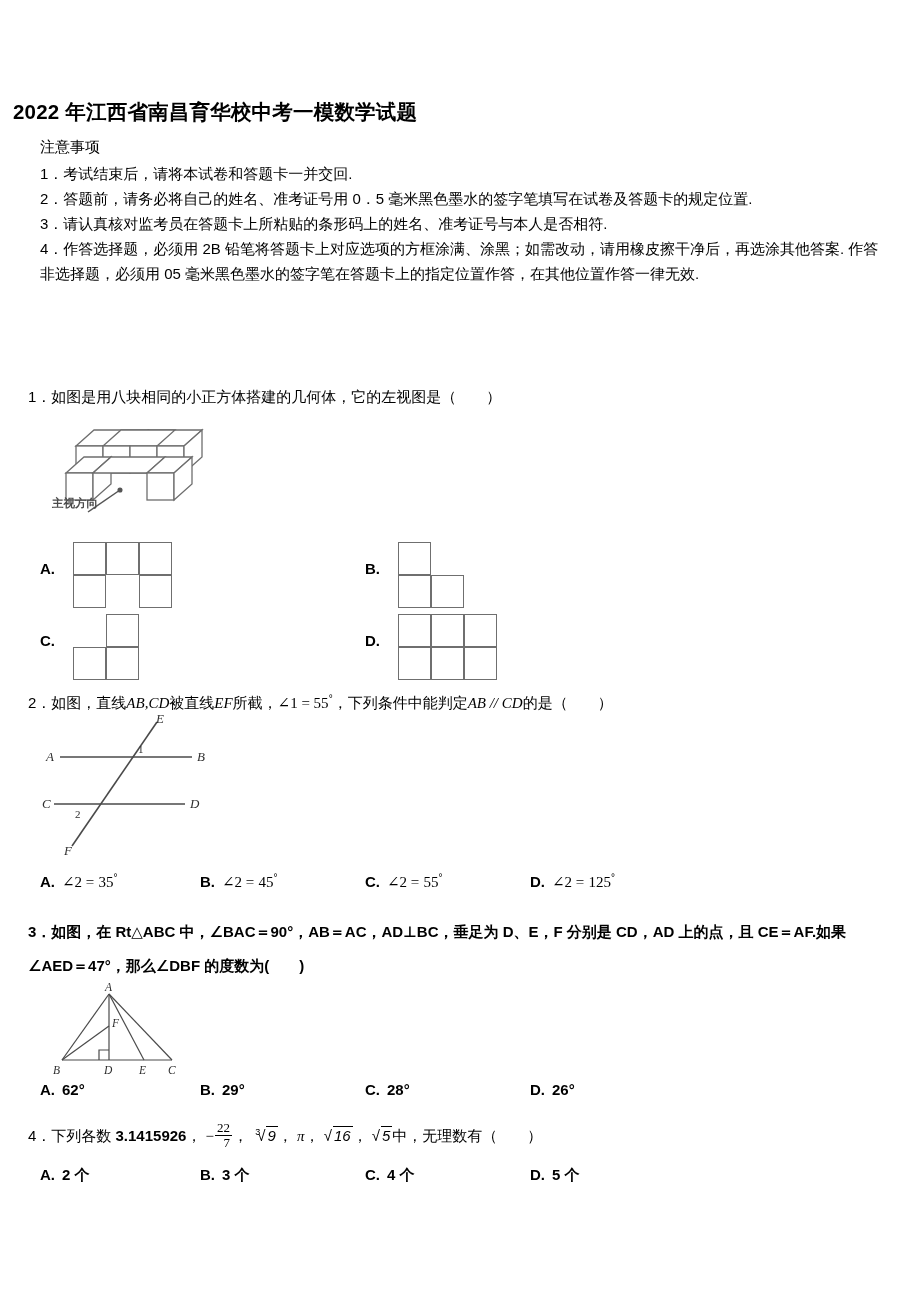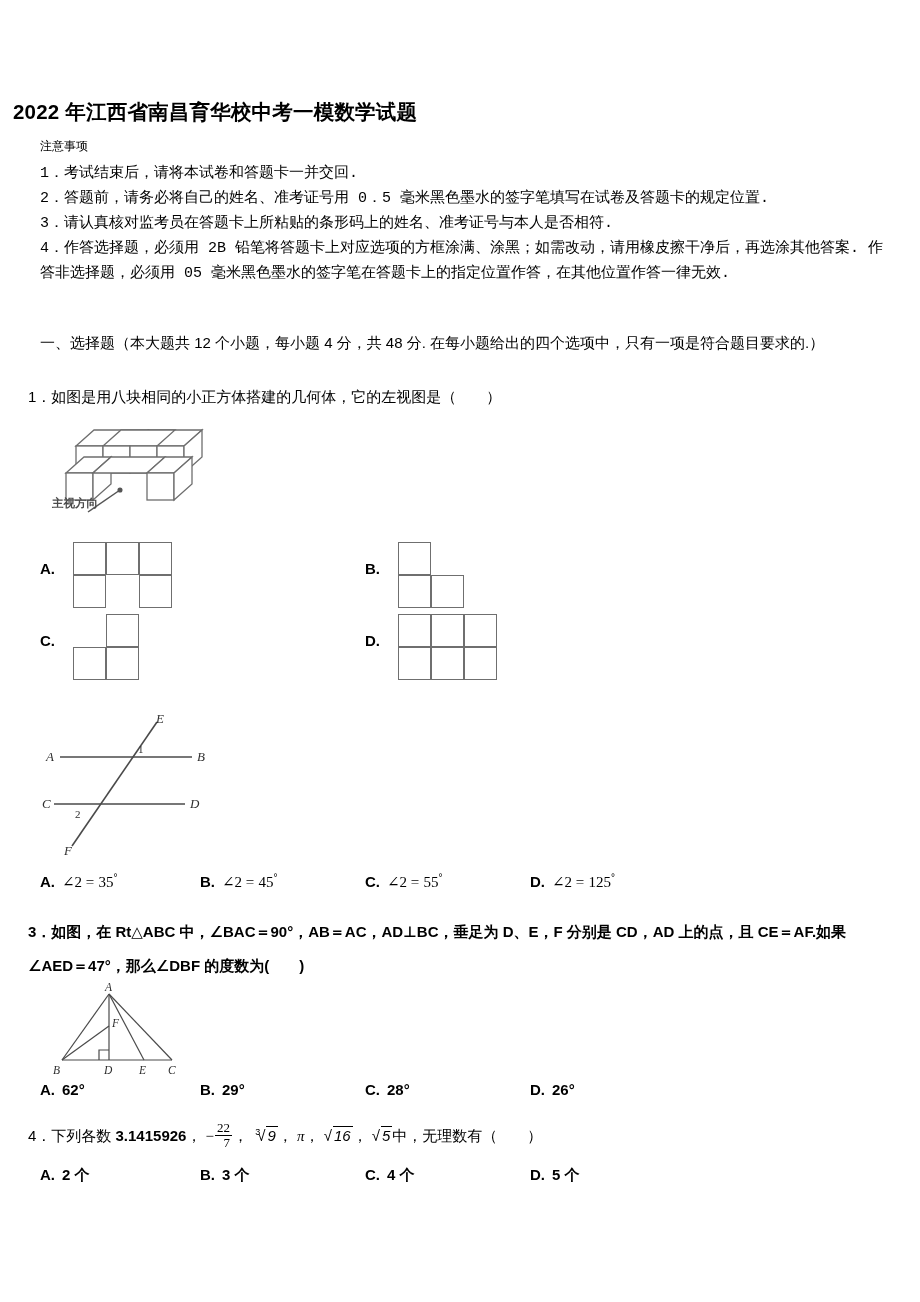--- a/index.html
+++ b/index.html
@@ -32,31 +32,31 @@
     font-weight: bold;
     font-family: "Liberation Sans", "DejaVu Sans", sans-serif;
     letter-spacing: 0.2px;
     margin-left: 13px;
   }
 
   .notes-head {
     position: absolute;
     top: 138px;
     left: 40px;
-    font-size: 12px;
+    font-size: 15px;
     font-family: "Liberation Sans", "DejaVu Sans", sans-serif;
   }
   .notes {
     position: absolute;
     top: 161px;
     left: 40px;
     width: 850px;
     font-size: 15px;
     line-height: 25px;
-    font-family: Liberation Mono, monospace;
+    font-family: Liberation Sans, sans-serif;
   }
   .notes div { margin: 0; }
 
   .section-head {
     position: absolute;
     top: 330px;
     left: 40px;
     width: 855px;
     font-size: 15px;
     line-height: 25.5px;
@@ -158,21 +158,20 @@
   <div class="doc-title">2022 年江西省南昌育华校中考一模数学试题</div>
 
   <div class="notes-head">注意事项</div>
   <div class="notes">
     <div>1．考试结束后，请将本试卷和答题卡一并交回.</div>
     <div>2．答题前，请务必将自己的姓名、准考证号用 0．5 毫米黑色墨水的签字笔填写在试卷及答题卡的规定位置.</div>
     <div>3．请认真核对监考员在答题卡上所粘贴的条形码上的姓名、准考证号与本人是否相符.</div>
     <div>4．作答选择题，必须用 2B 铅笔将答题卡上对应选项的方框涂满、涂黑；如需改动，请用橡皮擦干净后，再选涂其他答案. 作答非选择题，必须用 05 毫米黑色墨水的签字笔在答题卡上的指定位置作答，在其他位置作答一律无效.</div>
   </div>
 
-  <div class="section-head">一、选择题（本大题共 12 个小题，每小题 4 分，共 48 分. 在每小题给出的四个选项中，只有一项是符合题目要求的.）</div>
 
   <div class="q" id="q1-text">
     <span>1．</span><span>如图是用八块相同的小正方体搭建的几何体，它的左视图是（　　）</span>
   </div>
 
   <div class="fig" id="fig-cubes">
     <svg width="160" height="120" viewBox="0 0 160 120">
       <g stroke="#6e6e6e" stroke-width="1.3" fill="#ffffff">
 
         <polygon points="18,34 36,18 90,18 72,34"></polygon>
@@ -231,20 +230,23 @@
   <div class="opt-label" style="top:632px; left:365px;">D.</div>
   <div class="grid" style="top:614px; left:398px;">
     <div class="cell" style="left:0px;  top:0px;"></div>
     <div class="cell" style="left:33px; top:0px;"></div>
     <div class="cell" style="left:66px; top:0px;"></div>
     <div class="cell" style="left:0px;  top:33px;"></div>
     <div class="cell" style="left:33px; top:33px;"></div>
     <div class="cell" style="left:66px; top:33px;"></div>
   </div>
 
+  <div class="q" id="q2-text">
+    <span>2．</span><span>如图，直线</span><span class="mi">AB,CD</span><span>被直线</span><span class="mi">EF</span><span>所截，</span><span class="mn">∠1 = 55</span><span class="sup-deg">°</span><span>，下列条件中能判定</span><span class="mi">AB // CD</span><span>的是（　　）</span>
+  </div>
 
   <div class="fig" id="fig-lines">
     <svg width="215" height="145" viewBox="0 0 215 145">
       <g stroke="#4a4a4a" stroke-width="1.6" fill="none">
         <line x1="18" y1="43" x2="150" y2="43"></line>
         <line x1="12" y1="90" x2="143" y2="90"></line>
         <line x1="115" y1="8" x2="30" y2="132"></line>
       </g>
       <g font-family="'Liberation Serif','DejaVu Serif',serif" font-style="italic" font-size="13" fill="#2e2e2e">
         <text x="4" y="47">A</text>

